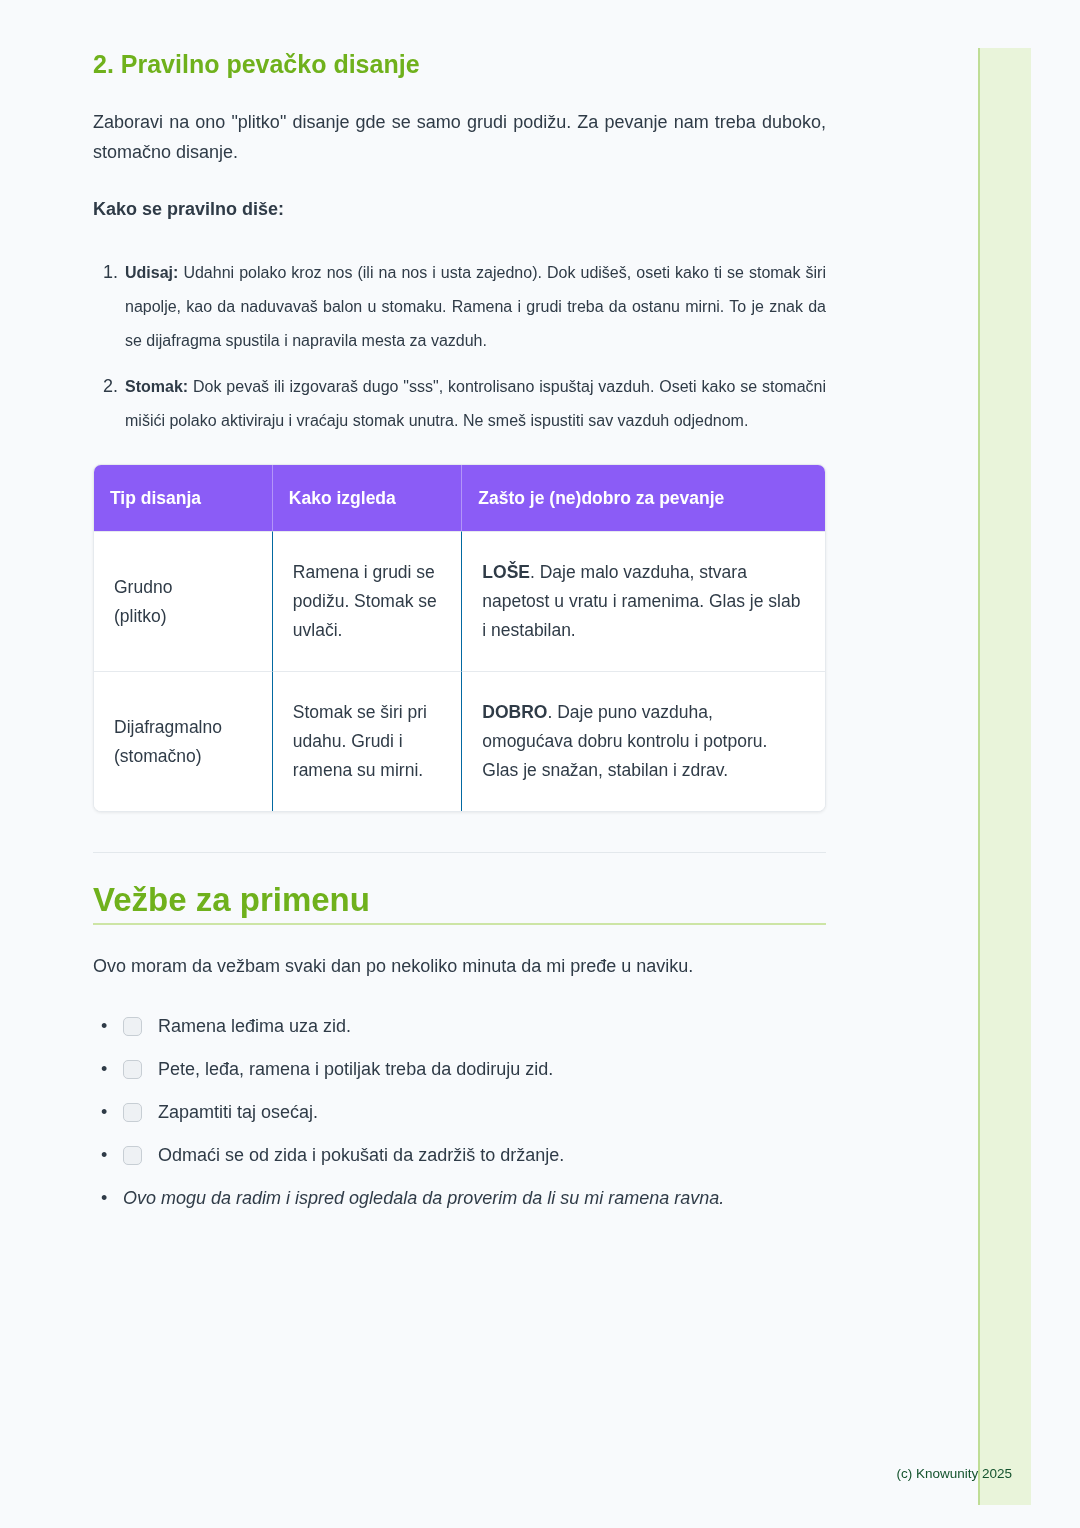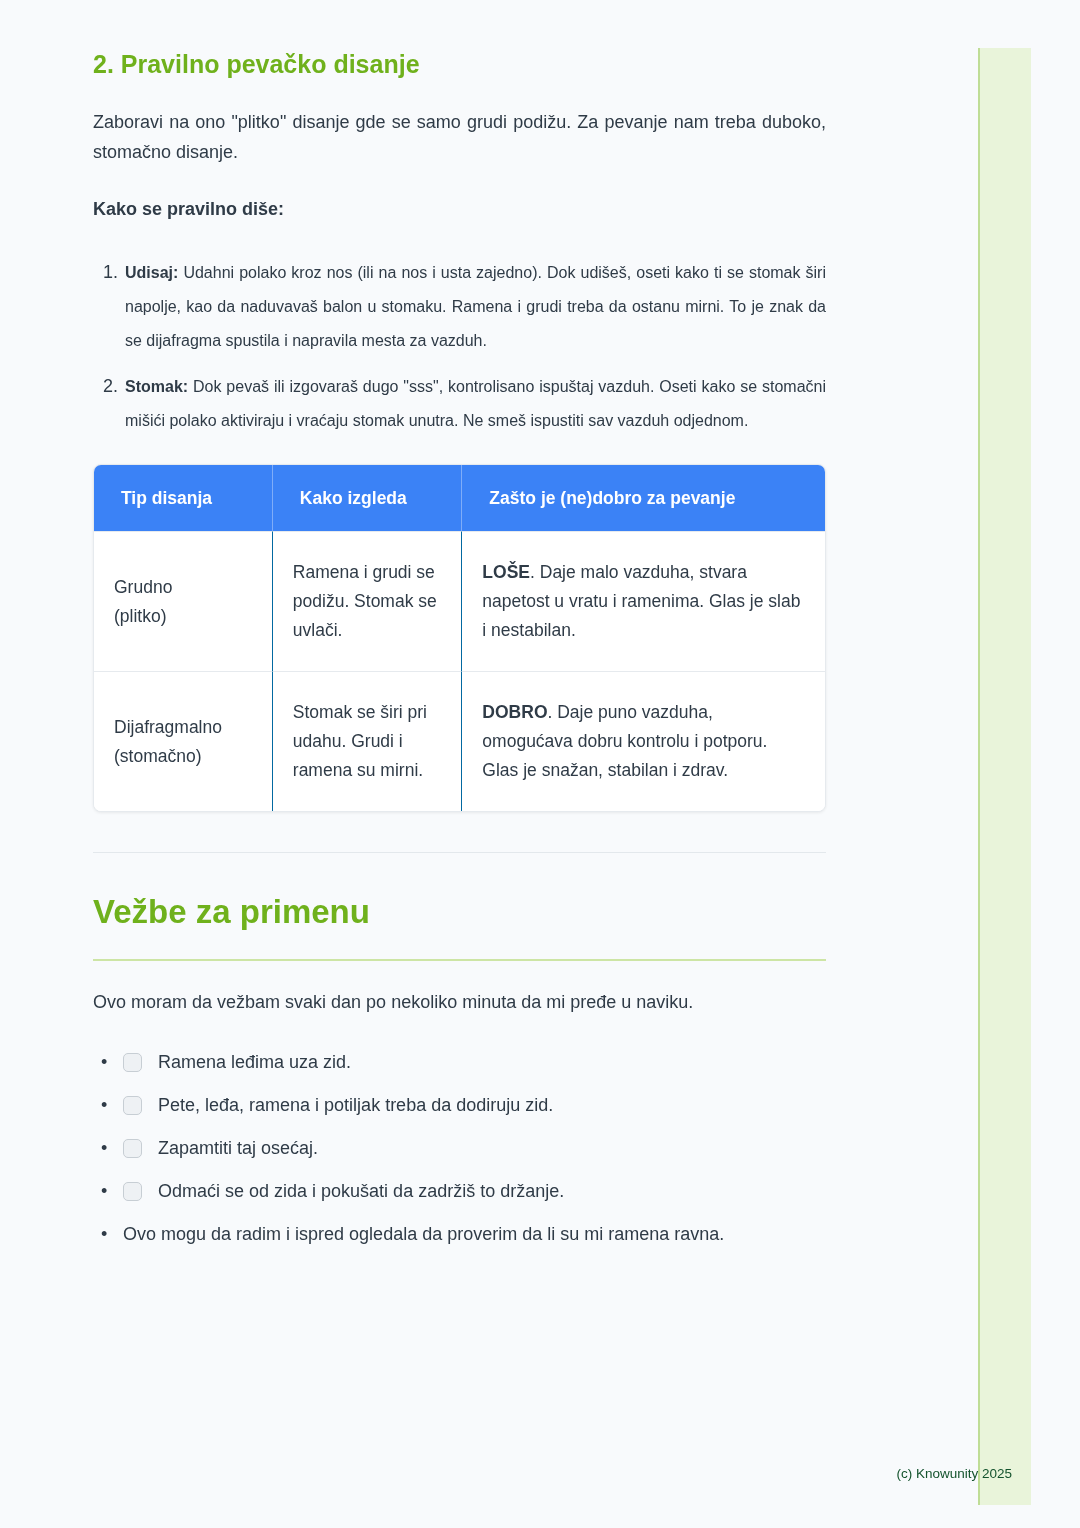--- a/index.html
+++ b/index.html
@@ -36,52 +36,52 @@
   .tbl-wrap {
     margin-top:26px;
     border:1px solid #e6eaee;
     border-radius:8px;
     overflow:hidden;
     box-shadow:0 1px 3px rgba(0,0,0,0.07);
     background:#fff;
   }
   table { width:100%; border-collapse:separate; border-spacing:0; }
   th {
-    background:#3b82f6; color:#ffffff;
+    background:#8b5cf6; color:#ffffff;
     font-size:17.5px; font-weight:bold; text-align:left;
-    padding:22px 27px; line-height:1.3; vertical-align:middle;
+    padding:22px 16px; line-height:1.3; vertical-align:middle;
   }
   th + th { border-left:1px solid rgba(255,255,255,0.35); }
   td {
     background:#ffffff;
     font-size:17.5px; line-height:29px;
     padding:26px 20px; vertical-align:middle;
     border-top:1px solid #e6eaee;
   }
   td + td { border-left:1px solid #0369a1; }
   .cell-type { font-weight:normal; }
 
   .divider { border:none; border-top:1px solid #e3e8ec; margin-top:40px; }
 
   .h2 {
     color:#6fb11c; font-size:33px; font-weight:bold;
-    margin-top:40px; padding-bottom:28px;
+    margin-top:28px; padding-bottom:4px;
     border-bottom:2px solid #cde5a5;
   }
   .h3 { color:#6fb11c; font-size:23px; font-weight:bold; margin-top:44px; }
 
   .checklist { margin-top:30px; }
   .check-item { display:flex; align-items:flex-start; margin-bottom:13px; padding-left:8px; font-size:18px; line-height:30px; }
   .dot { flex:none; width:22px; font-size:18px; line-height:30px; color:#2f3b47; }
   .checkbox {
     flex:none; width:19px; height:19px;
     border:1.5px solid #c7ced4; background:#eef1f4;
     border-radius:5px; margin:6px 16px 0 0;
   }
-  .note-text { }
+  .note-text { font-style:italic; }
 
   .footer {
     position:absolute;
     right:68px; top:1466px;
     font-size:13.5px; color:#14532d;
     z-index:2;
   }
 </style>
 </head>
 <body>

